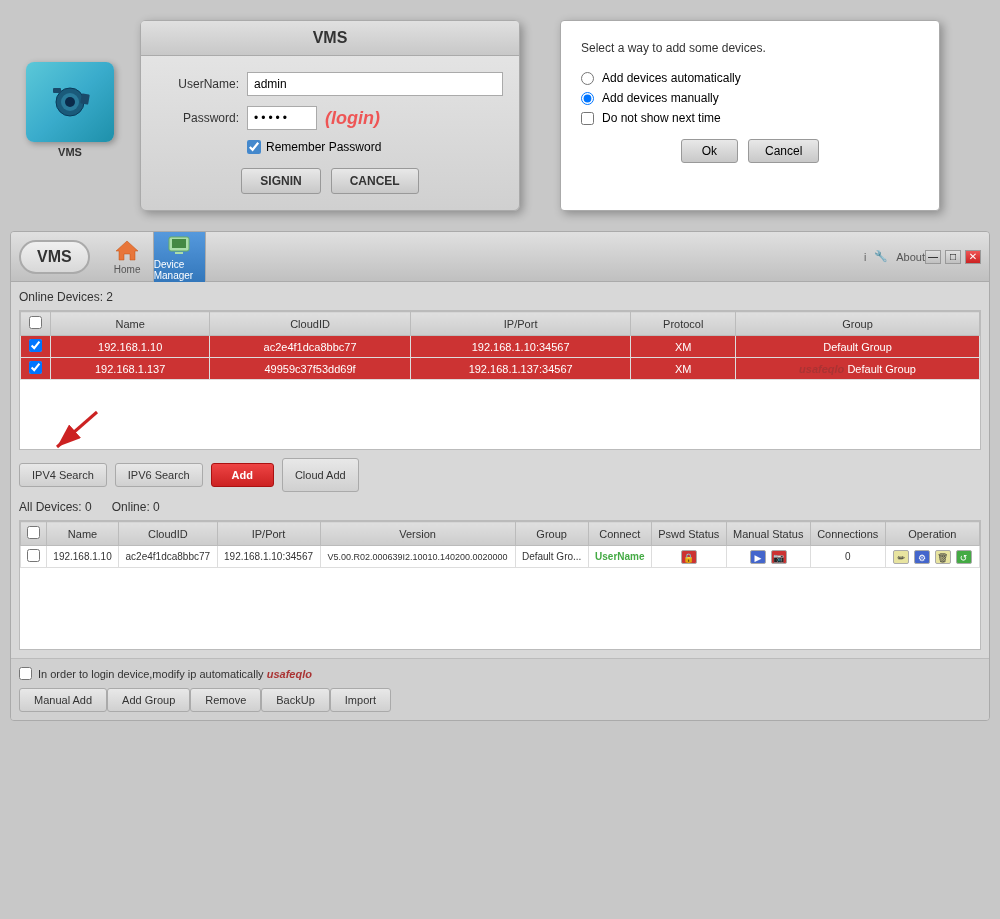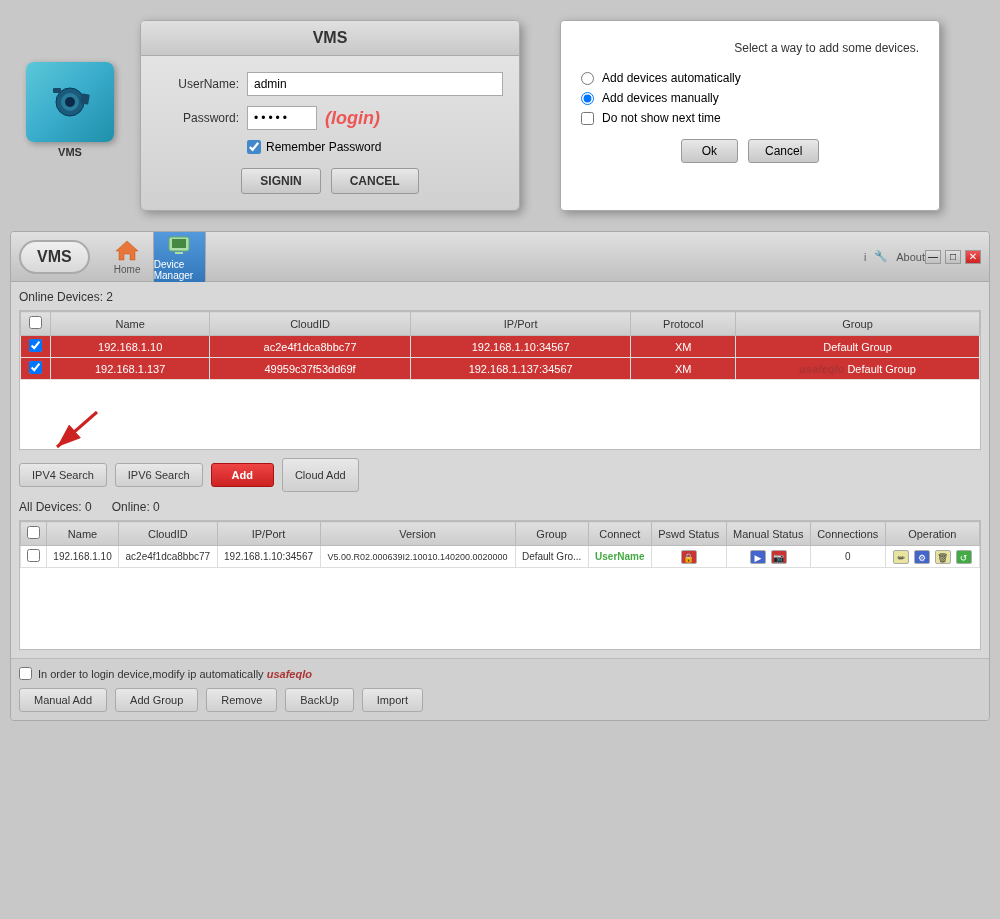--- a/index.html
+++ b/index.html
@@ -151,21 +151,21 @@
     .add-device-dialog {
       background: white;
       border: 1px solid #aaa;
       border-radius: 4px;
       padding: 20px;
       width: 380px;
       box-shadow: 3px 3px 10px rgba(0,0,0,0.3);
       margin-left: 20px;
     }
     .add-device-title {
-      text-align: right;
+      text-align: left;
       font-size: 12px;
       color: #333;
       margin-bottom: 16px;
     }
     .radio-option {
       display: flex;
       align-items: center;
       margin-bottom: 6px;
     }
     .radio-option input[type="radio"] {
@@ -414,21 +414,21 @@
       align-items: center;
       margin-bottom: 8px;
       font-size: 11px;
       color: #333;
     }
     .bottom-checkbox-row input {
       margin-right: 6px;
     }
     .bottom-buttons {
       display: flex;
-      gap: 8px;
+      gap: 0;
       align-items: center;
     }
     .btn-bottom {
       background: linear-gradient(to bottom, #e8e8e8, #d0d0d0);
       border: 1px solid #aaa;
       border-radius: 3px;
       padding: 5px 14px;
       font-size: 11px;
       cursor: pointer;
       color: #333;

